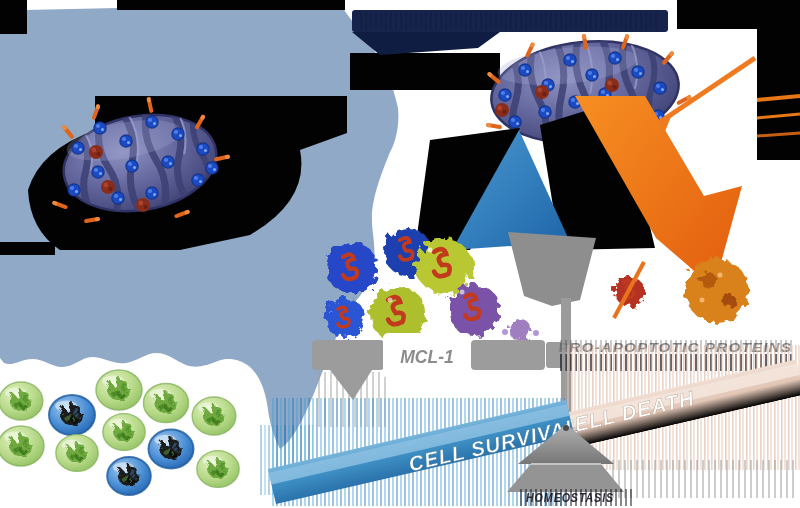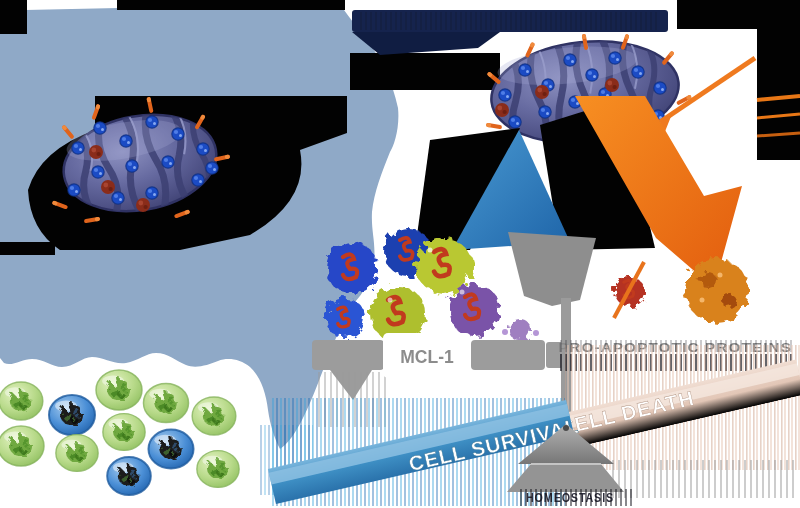--- a/index.html
+++ b/index.html
@@ -1,16 +1,16 @@
 <!DOCTYPE html>
 <html><head>
 <meta charset="utf-8">
 <style>
   html,body{margin:0;padding:0;background:#ffffff;}
-  #stage{position:relative;width:800px;height:508px;background:#ffffff;overflow:hidden;}
+  #stage{position:relative;width:800px;height:508px;background:#ffffff;overflow:hidden;font-style:italic;}
   svg{position:absolute;left:0;top:0;}
   .lbl{font-family:"Liberation Sans","DejaVu Sans",sans-serif;font-weight:bold;}
 </style>
 </head>
 <body>
 
 <div id="stage">
 <svg width="800" height="508" viewBox="0 0 800 508">
 <defs>
   <radialGradient id="gMito" cx="40%" cy="35%" r="75%">

